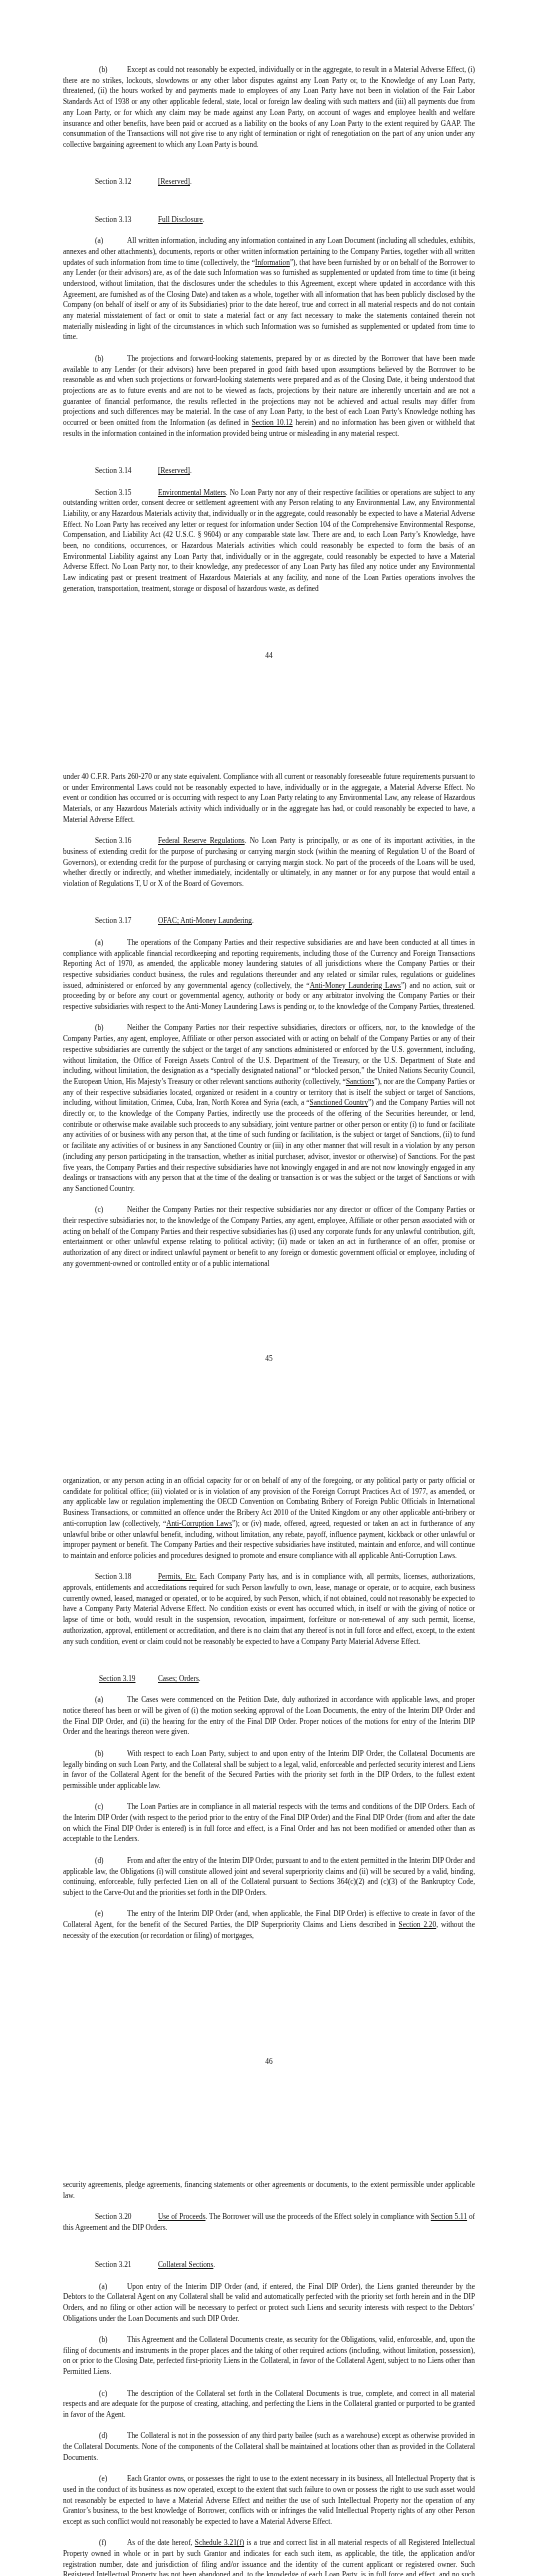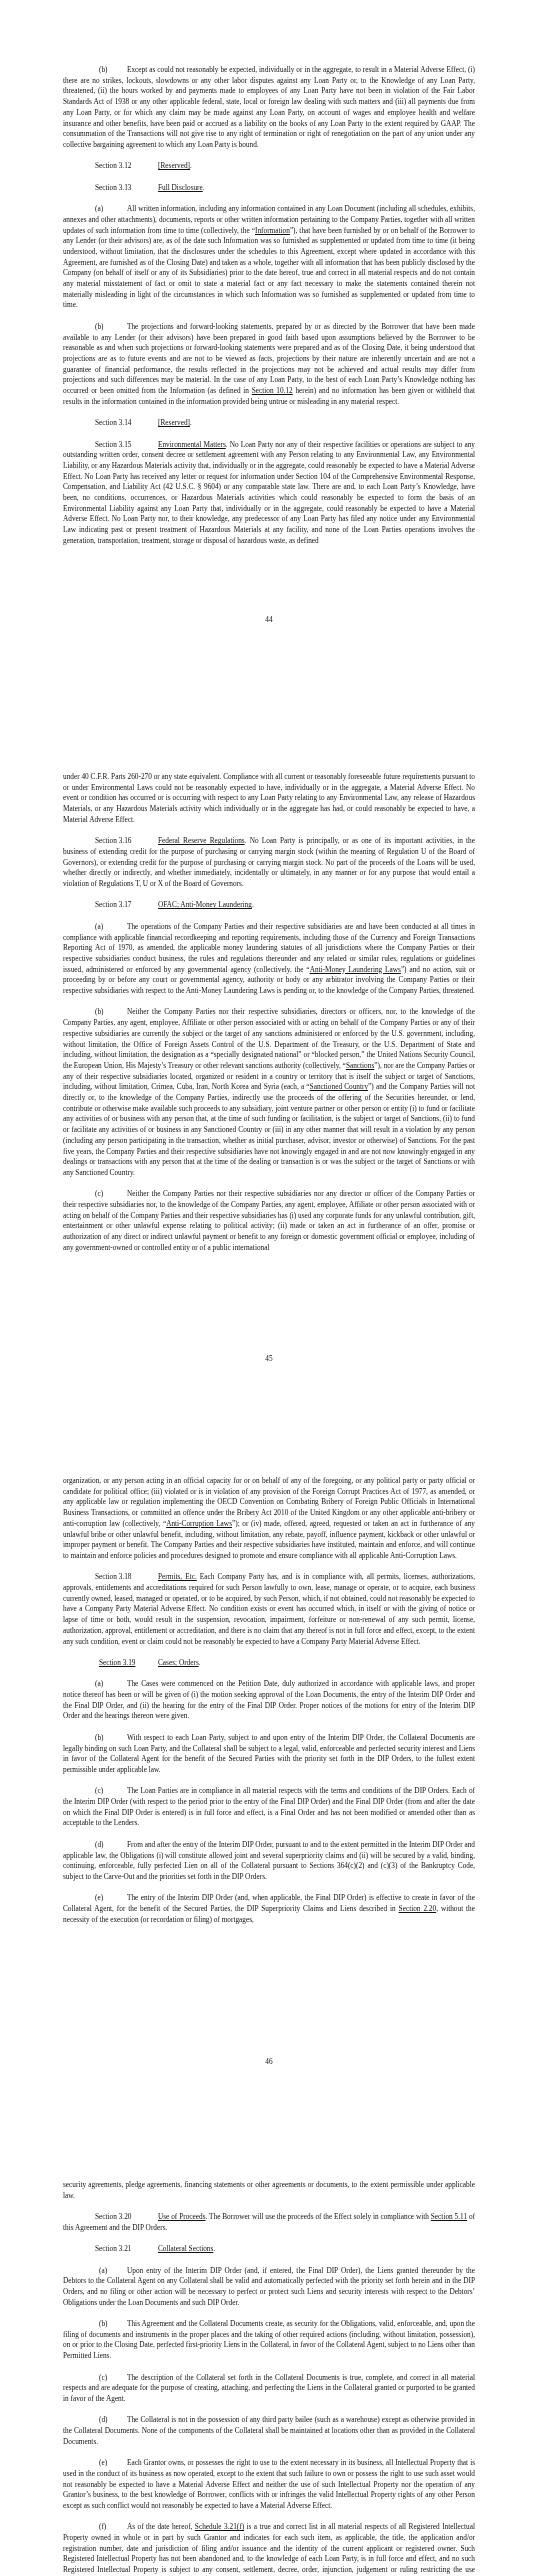--- a/index.html
+++ b/index.html
@@ -44,20 +44,21 @@
     padding-left: 32px;
   }
   .heading {
     margin: 0 0 10.7px 0;
   }
   .heading .sec {
     display: inline-block;
     width: 95px;
     box-sizing: border-box;
     padding-left: 32px;
+    margin-top: 16px;
   }
   .u { text-decoration: underline; text-underline-offset: 1px; }
   .page-number {
     position: absolute;
     left: 0;
     width: 538px;
     text-align: center;
   }
   .tail { margin-bottom: 0; }
 </style>
@@ -83,21 +84,21 @@
       <p class="para">
         <span class="lbl">(b)</span><span>The projections and forward-looking statements, prepared by or as directed by the Borrower that have been made available to any Lender (or their advisors) have been prepared in good faith based upon assumptions believed by the Borrower to be reasonable as and when such projections or forward-looking statements were prepared and as of the Closing Date, it being understood that projections are as to future events and are not to be viewed as facts, projections by their nature are inherently uncertain and are not a guarantee of financial performance, the results reflected in the projections may not be achieved and actual results may differ from projections and such differences may be material. In the case of any Loan Party, to the best of each Loan Party’s Knowledge nothing has occurred or been omitted from the Information (as defined in </span><span class="u">Section 10.12</span><span> herein) and no information has been given or withheld that results in the information contained in the information provided being untrue or misleading in any material respect.</span>
       </p>
       <p class="heading">
         <span class="sec">Section 3.14</span><span class="u">[Reserved]</span><span>.</span>
       </p>
       <p class="para tail">
         <span class="sec">Section 3.15</span><span class="u">Environmental Matters</span><span>. No Loan Party nor any of their respective facilities or operations are subject to any outstanding written order, consent decree or settlement agreement with any Person relating to any Environmental Law, any Environmental Liability, or any Hazardous Materials activity that, individually or in the aggregate, could reasonably be expected to have a Material Adverse Effect. No Loan Party has received any letter or request for information under Section 104 of the Comprehensive Environmental Response, Compensation, and Liability Act (42 U.S.C. § 9604) or any comparable state law. There are and, to each Loan Party’s Knowledge, have been, no conditions, occurrences, or Hazardous Materials activities which could reasonably be expected to form the basis of an Environmental Liability against any Loan Party that, individually or in the aggregate, could reasonably be expected to have a Material Adverse Effect. No Loan Party nor, to their knowledge, any predecessor of any Loan Party has filed any notice under any Environmental Law indicating past or present treatment of Hazardous Materials at any facility, and none of the Loan Parties operations involves the generation, transportation, treatment, storage or disposal of hazardous waste, as defined</span>
       </p>
     </div>
-    <div class="page-number" style="top:615px;">44</div>
+    <div class="page-number" style="top:651px;">44</div>
   </div>
 
   <div class="page p2">
     <div class="content">
       <p class="para">
         <span>under 40 C.F.R. Parts 260-270 or any state equivalent. Compliance with all current or reasonably foreseeable future requirements pursuant to or under Environmental Laws could not be reasonably expected to have, individually or in the aggregate, a Material Adverse Effect. No event or condition has occurred or is occurring with respect to any Loan Party relating to any Environmental Law, any release of Hazardous Materials, or any Hazardous Materials activity which individually or in the aggregate has had, or could reasonably be expected to have, a Material Adverse Effect.</span>
       </p>
       <p class="para">
         <span class="sec">Section 3.16</span><span class="u">Federal Reserve Regulations</span><span>. No Loan Party is principally, or as one of its important activities, in the business of extending credit for the purpose of purchasing or carrying margin stock (within the meaning of Regulation U of the Board of Governors), or extending credit for the purpose of purchasing or carrying margin stock. No part of the proceeds of the Loans will be used, whether directly or indirectly, and whether immediately, incidentally or ultimately, in any manner or for any purpose that would entail a violation of Regulations T, U or X of the Board of Governors.</span>
       </p>

